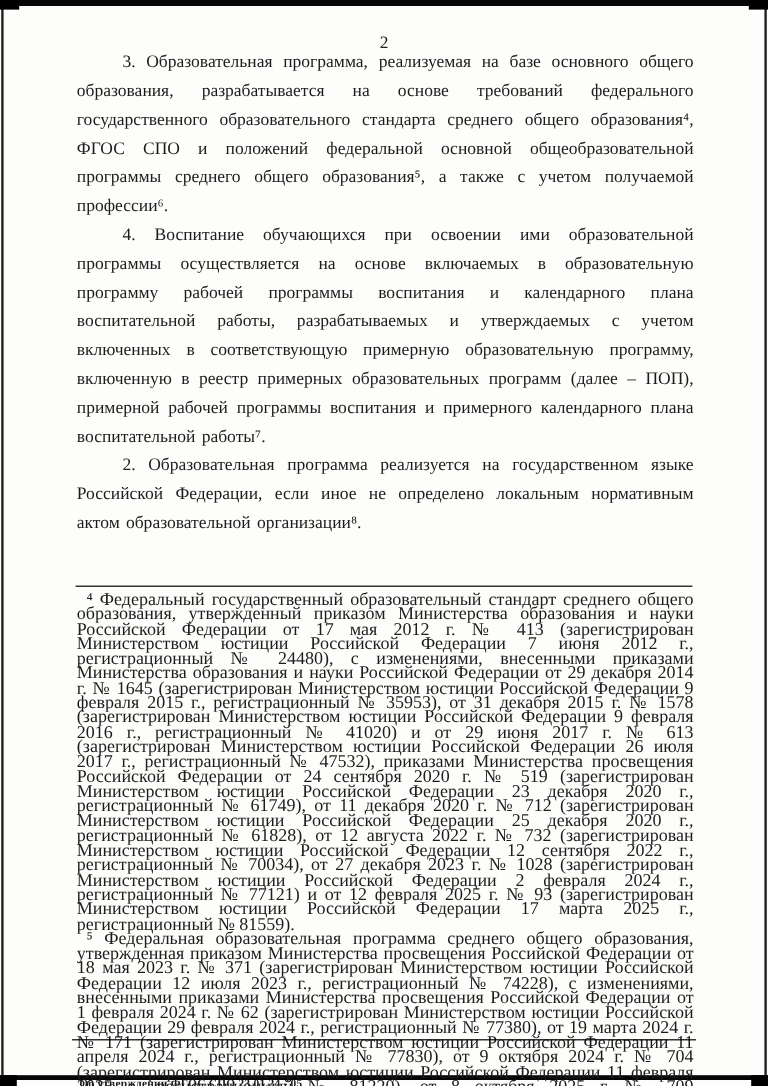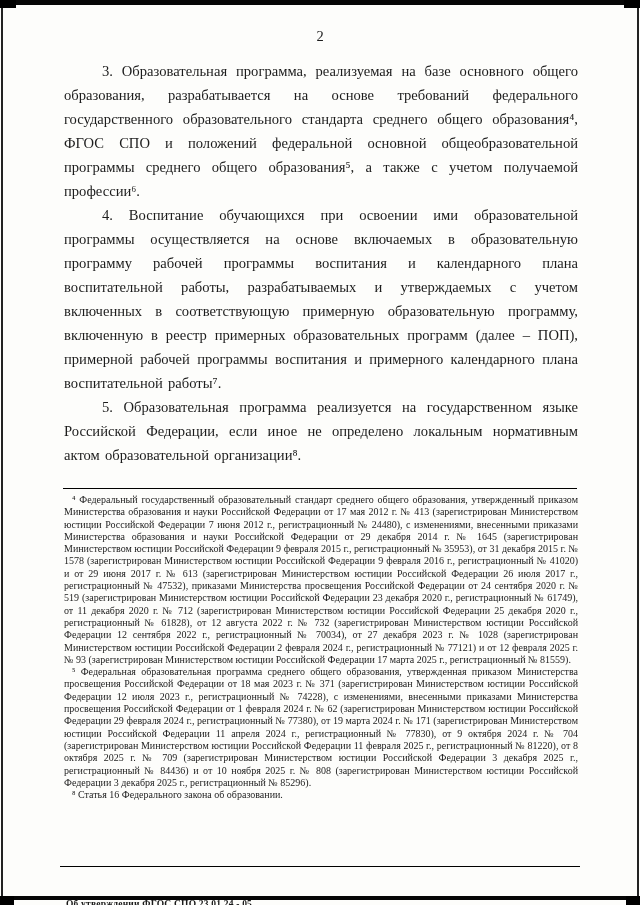--- a/index.html
+++ b/index.html
@@ -32,21 +32,21 @@
     position: absolute;
     top: 28px;
     left: 0;
     right: 0;
     text-align: center;
     font-size: 14.5px;
   }
 
   .body-text {
     position: absolute;
-    top: 59px;
+    top: 40px;
     left: 64px;
     right: 62px;
   }
   .body-text p {
     margin: 0;
     text-indent: 38px;
     text-align: justify;
     font-size: 14.6px;
     line-height: 24px;
     word-spacing: 1.5px;
@@ -62,21 +62,21 @@
   .footnotes {
     position: absolute;
     top: 494px;
     left: 64px;
     right: 62px;
   }
   .footnotes p {
     margin: 0;
     text-indent: 8px;
     text-align: justify;
-    font-size: 10px;
+    font-size: 15px;
     line-height: 12.3px;
   }
 
   .footer-rule {
     position: absolute;
     top: 866px;
     left: 60px;
     width: 520px;
     border-top: 1px solid #000;
   }
@@ -102,21 +102,21 @@
   <div class="corner tl"></div>
   <div class="corner tr"></div>
   <div class="corner bl"></div>
   <div class="corner br"></div>
 
   <div class="page-number">2</div>
 
   <div class="body-text">
     <p>3. Образовательная программа, реализуемая на базе основного общего образования, разрабатывается на основе требований федерального государственного образовательного стандарта среднего общего образования⁴, ФГОС СПО и положений федеральной основной общеобразовательной программы среднего общего образования⁵, а также с учетом получаемой профессии⁶.</p>
     <p>4. Воспитание обучающихся при освоении ими образовательной программы осуществляется на основе включаемых в образовательную программу рабочей программы воспитания и календарного плана воспитательной работы, разрабатываемых и утверждаемых с учетом включенных в соответствующую примерную образовательную программу, включенную в реестр примерных образовательных программ (далее – ПОП), примерной рабочей программы воспитания и примерного календарного плана воспитательной работы⁷.</p>
-    <p>5. Образовательная программа реализуется на государственном языке Российской Федерации, если иное не определено локальным нормативным актом образовательной организации⁸.</p>
+    <p>2. Образовательная программа реализуется на государственном языке Российской Федерации, если иное не определено локальным нормативным актом образовательной организации⁸.</p>
   </div>
 
   <div class="footnote-sep"></div>
   <div class="footnotes">
     <p>⁴ Федеральный государственный образовательный стандарт среднего общего образования, утвержденный приказом Министерства образования и науки Российской Федерации от 17 мая 2012 г. № 413 (зарегистрирован Министерством юстиции Российской Федерации 7 июня 2012 г., регистрационный № 24480), с изменениями, внесенными приказами Министерства образования и науки Российской Федерации от 29 декабря 2014 г. № 1645 (зарегистрирован Министерством юстиции Российской Федерации 9 февраля 2015 г., регистрационный № 35953), от 31 декабря 2015 г. № 1578 (зарегистрирован Министерством юстиции Российской Федерации 9 февраля 2016 г., регистрационный № 41020) и от 29 июня 2017 г. № 613 (зарегистрирован Министерством юстиции Российской Федерации 26 июля 2017 г., регистрационный № 47532), приказами Министерства просвещения Российской Федерации от 24 сентября 2020 г. № 519 (зарегистрирован Министерством юстиции Российской Федерации 23 декабря 2020 г., регистрационный № 61749), от 11 декабря 2020 г. № 712 (зарегистрирован Министерством юстиции Российской Федерации 25 декабря 2020 г., регистрационный № 61828), от 12 августа 2022 г. № 732 (зарегистрирован Министерством юстиции Российской Федерации 12 сентября 2022 г., регистрационный № 70034), от 27 декабря 2023 г. № 1028 (зарегистрирован Министерством юстиции Российской Федерации 2 февраля 2024 г., регистрационный № 77121) и от 12 февраля 2025 г. № 93 (зарегистрирован Министерством юстиции Российской Федерации 17 марта 2025 г., регистрационный № 81559).</p>
     <p>⁵ Федеральная образовательная программа среднего общего образования, утвержденная приказом Министерства просвещения Российской Федерации от 18 мая 2023 г. № 371 (зарегистрирован Министерством юстиции Российской Федерации 12 июля 2023 г., регистрационный № 74228), с изменениями, внесенными приказами Министерства просвещения Российской Федерации от 1 февраля 2024 г. № 62 (зарегистрирован Министерством юстиции Российской Федерации 29 февраля 2024 г., регистрационный № 77380), от 19 марта 2024 г. № 171 (зарегистрирован Министерством юстиции Российской Федерации 11 апреля 2024 г., регистрационный № 77830), от 9 октября 2024 г. № 704 (зарегистрирован Министерством юстиции Российской Федерации 11 февраля 2025 г., регистрационный № 81220), от 8 октября 2025 г. № 709 (зарегистрирован Министерством юстиции Российской Федерации 3 декабря 2025 г., регистрационный № 84436) и от 10 ноября 2025 г. № 808 (зарегистрирован Министерством юстиции Российской Федерации 3 декабря 2025 г., регистрационный № 85296).</p>
     <p>⁸ Статья 16 Федерального закона об образовании.</p>
   </div>
 
   <div class="footer-rule"></div>

